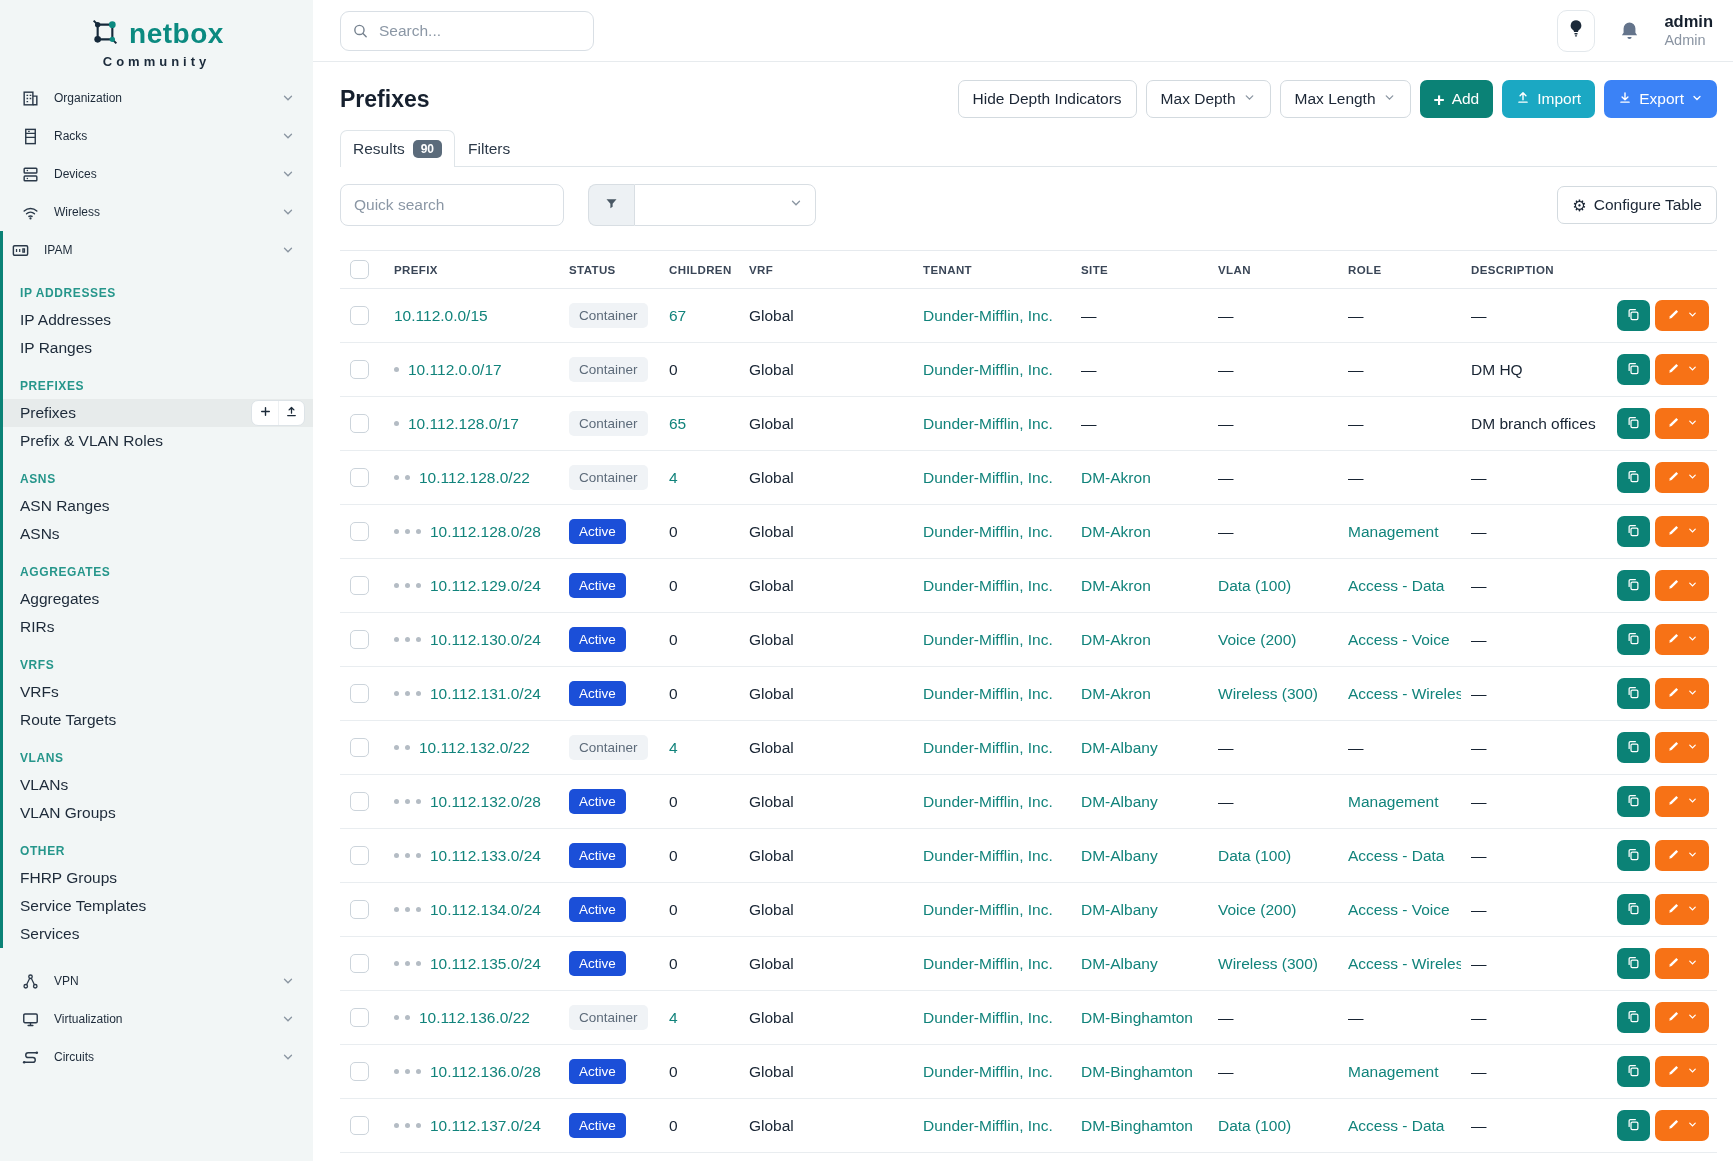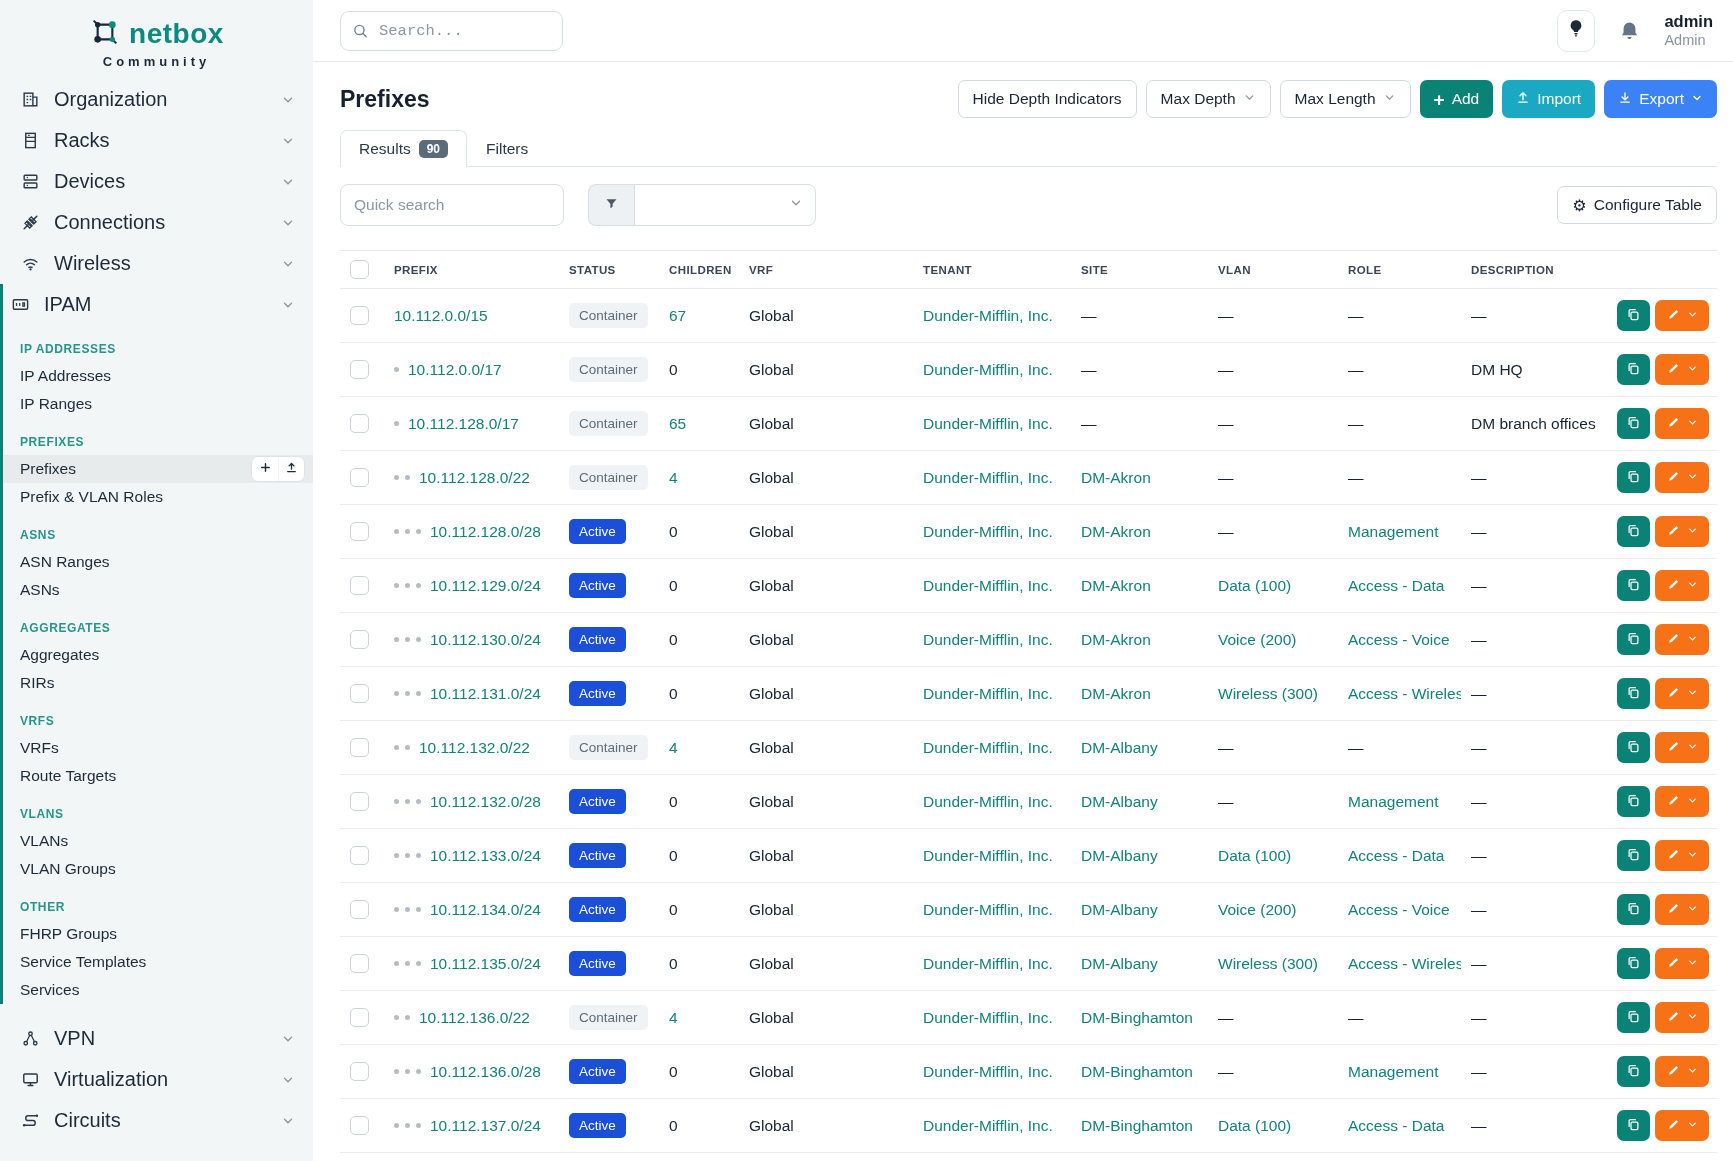--- a/index.html
+++ b/index.html
@@ -7,38 +7,38 @@
   body { font-family:"Liberation Sans", sans-serif; color:#182433; background:#fff; font-size:15.5px; }
   .app { display:flex; width:100%; height:100%; }
 
   
   .sidebar { width:313px; min-width:313px; background:#f2f6f6; height:100%; overflow:hidden; }
   .logo { padding:16px 0 10px; text-align:center; cursor:pointer; }
   .logo-row { display:flex; align-items:center; justify-content:center; gap:8px; }
   .logo-text { font-size:28px; font-weight:bold; color:#0b8a80; letter-spacing:0.5px; }
   .logo-sub { margin-top:2px; font-size:13px; font-weight:600; letter-spacing:4px; color:#1b2a3a; }
   .nav-item { display:flex; align-items:center; gap:14px; padding:9px 18px 9px 20px; cursor:pointer; }
-  .nav-item .nav-label { flex:1; font-size:20px; color:#1d2a39; }
+  .nav-item .nav-label { flex:1; font-size:12px; color:#1d2a39; }
   .nav-icon { width:20px; height:20px; display:inline-flex; align-items:center; justify-content:center; }
   .chev { display:inline-flex; }
   .ipam-group { border-left:3px solid #0b8276; }
   .ipam-group .nav-item { padding-left:7px; }
   .sub-section { margin-top:13px; }
   .sub-header { padding:4px 20px 6px 17px; font-size:12px; font-weight:bold; letter-spacing:0.6px; color:#26968b; }
   .sub-item { position:relative; display:flex; align-items:center; padding:5px 20px 5px 17px; font-size:15.5px; color:#1d2a39; cursor:pointer; }
   .sub-item.active { background:#e7ebeb; }
   .mini-actions { position:absolute; right:8px; top:50%; transform:translateY(-50%); display:flex; background:#fff; border:1px solid #dde3e7; border-radius:7px; overflow:hidden; }
   .mini-btn { width:26px; height:24px; display:flex; align-items:center; justify-content:center; cursor:pointer; }
   .mini-btn + .mini-btn { border-left:1px solid #eef1f3; }
   .bottom-nav { margin-top:14px; }
 
   
   .main { flex:1; display:flex; flex-direction:column; min-width:0; }
   .topbar { height:62px; min-height:62px; display:flex; align-items:center; padding:0 20px 0 27px; border-bottom:1px solid #e7ebee; background:#fff; }
-  .search-box { position:relative; width:223px;font-family:Liberation Mono, monospace; }
+  .search-box { position:relative; width:254px; }
   .search-box svg { position:absolute; left:12px; top:50%; transform:translateY(-50%); }
   .search-box input { width:100%; height:40px; border:1px solid #d9dfe5; border-radius:9px; padding:0 12px 0 38px; font-size:15.5px; font-family:inherit; color:#182433; outline:none; background:#fff; }
   .search-box input::placeholder { color:#8b97a5; }
   .topbar-right { margin-left:auto; display:flex; align-items:center; gap:24px; }
   .bulb-btn { width:38px; height:42px; background:#fff; border:1px solid #e3e8ec; border-radius:10px; display:flex; align-items:center; justify-content:center; cursor:pointer; }
   .bell { display:inline-flex; cursor:pointer; }
   .user { cursor:pointer; line-height:1.2; }
   .user-name { font-size:16.5px; font-weight:bold; color:#16202e; }
   .user-role { font-size:14.5px; color:#8a94a2; }
 
@@ -51,21 +51,21 @@
   .btn { display:inline-flex; align-items:center; gap:7px; height:38px; padding:0 14px; border-radius:7px; font-size:15.5px; font-family:inherit; cursor:pointer; white-space:nowrap; }
   .btn-outline { background:#fff; border:1px solid #d3dadf; color:#1b2635; }
   .btn-solid { border:none; color:#fff; }
   .btn-add { background:#0b8276; }
   .btn-import { background:#1ba8c3; }
   .btn-export { background:#3b82f6; }
   .plus-glyph { font-size:19px; font-weight:bold; line-height:1; }
 
   
   .tabs { display:flex; align-items:flex-end; margin-top:8px; border-bottom:1px solid #dfe5e9; height:41px; }
-  .tab { display:flex; gap:8px; padding:9px 18px; font-size:15.5px; color:#2c3948; cursor:pointer; border:1px solid transparent; border-bottom:none; border-radius:7px 7px 0 0; position:relative; top:1px; }
+  .tab { display:flex; gap:8px; padding:9px 12px; font-size:15.5px; color:#2c3948; cursor:pointer; border:1px solid transparent; border-bottom:none; border-radius:7px 7px 0 0; position:relative; top:1px; }
   .tab.active { background:#fff; border-color:#dfe5e9; }
   .tab-badge { background:#5b6b7b; color:#fff; font-size:12px; padding:2px 8px; border-radius:5px; font-weight:600; }
 
   
   .toolbar { display:flex; align-items:center; margin-top:17px; }
   .qsearch { width:224px; height:42px; border:1px solid #d9dfe5; border-radius:8px; padding:0 13px; font-size:15.5px; font-family:inherit; color:#182433; outline:none; }
   .qsearch::placeholder { color:#8b97a5; }
   .filter-group { display:flex; margin-left:24px; height:42px; }
   .funnel-btn { width:46px; border:1px solid #d8dee3; border-right:none; border-radius:8px 0 0 8px; background:#edf1f4; display:flex; align-items:center; justify-content:center; cursor:pointer; }
   .filter-select { width:182px; border:1px solid #d8dee3; border-radius:0 8px 8px 0; background:#fff; display:flex; align-items:center; justify-content:flex-end; padding:0 12px; cursor:pointer; }
@@ -147,34 +147,20 @@
           <div class="nav-item">
             <span class="nav-icon">
               <svg width="19" height="19" viewBox="0 0 24 24">
                 <rect x="4" y="4" width="16" height="6" rx="1" fill="none" stroke="#2b3949" stroke-width="1.8"></rect>
                 <rect x="4" y="14" width="16" height="6" rx="1" fill="none" stroke="#2b3949" stroke-width="1.8"></rect>
                 <circle cx="8" cy="7" r="1" fill="#2b3949"></circle>
                 <circle cx="8" cy="17" r="1" fill="#2b3949"></circle>
               </svg>
             </span>
             <span class="nav-label">Devices</span>
-            <span class="chev">
-              <svg width="14" height="14" viewBox="0 0 24 24">
-                <path d="M6 9l6 6 6-6" stroke="#8a95a1" stroke-width="2.2" fill="none" stroke-linecap="round"></path>
-              </svg>
-            </span>
-          </div>
-          <div class="nav-item">
-            <span class="nav-icon">
-              <svg width="19" height="19" viewBox="0 0 24 24">
-                <path d="M4 20l5-5M15 9l5-5M8 10l6 6M10 8l6 6" stroke="#2b3949" stroke-width="1.8" fill="none" stroke-linecap="round"></path>
-                <path d="M7 11l6 6-2 2-6-6zM11 7l6 6 2-2-6-6z" fill="none" stroke="#2b3949" stroke-width="1.6"></path>
-              </svg>
-            </span>
-            <span class="nav-label">Connections</span>
             <span class="chev">
               <svg width="14" height="14" viewBox="0 0 24 24">
                 <path d="M6 9l6 6 6-6" stroke="#8a95a1" stroke-width="2.2" fill="none" stroke-linecap="round"></path>
               </svg>
             </span>
           </div>
           <div class="nav-item">
             <span class="nav-icon">
               <svg width="19" height="19" viewBox="0 0 24 24">
                 <path d="M4 10a12 12 0 0 1 16 0M7 13.5a7.5 7.5 0 0 1 10 0M10 17a3.5 3.5 0 0 1 4 0" fill="none" stroke="#2b3949" stroke-width="1.8" stroke-linecap="round"></path>

